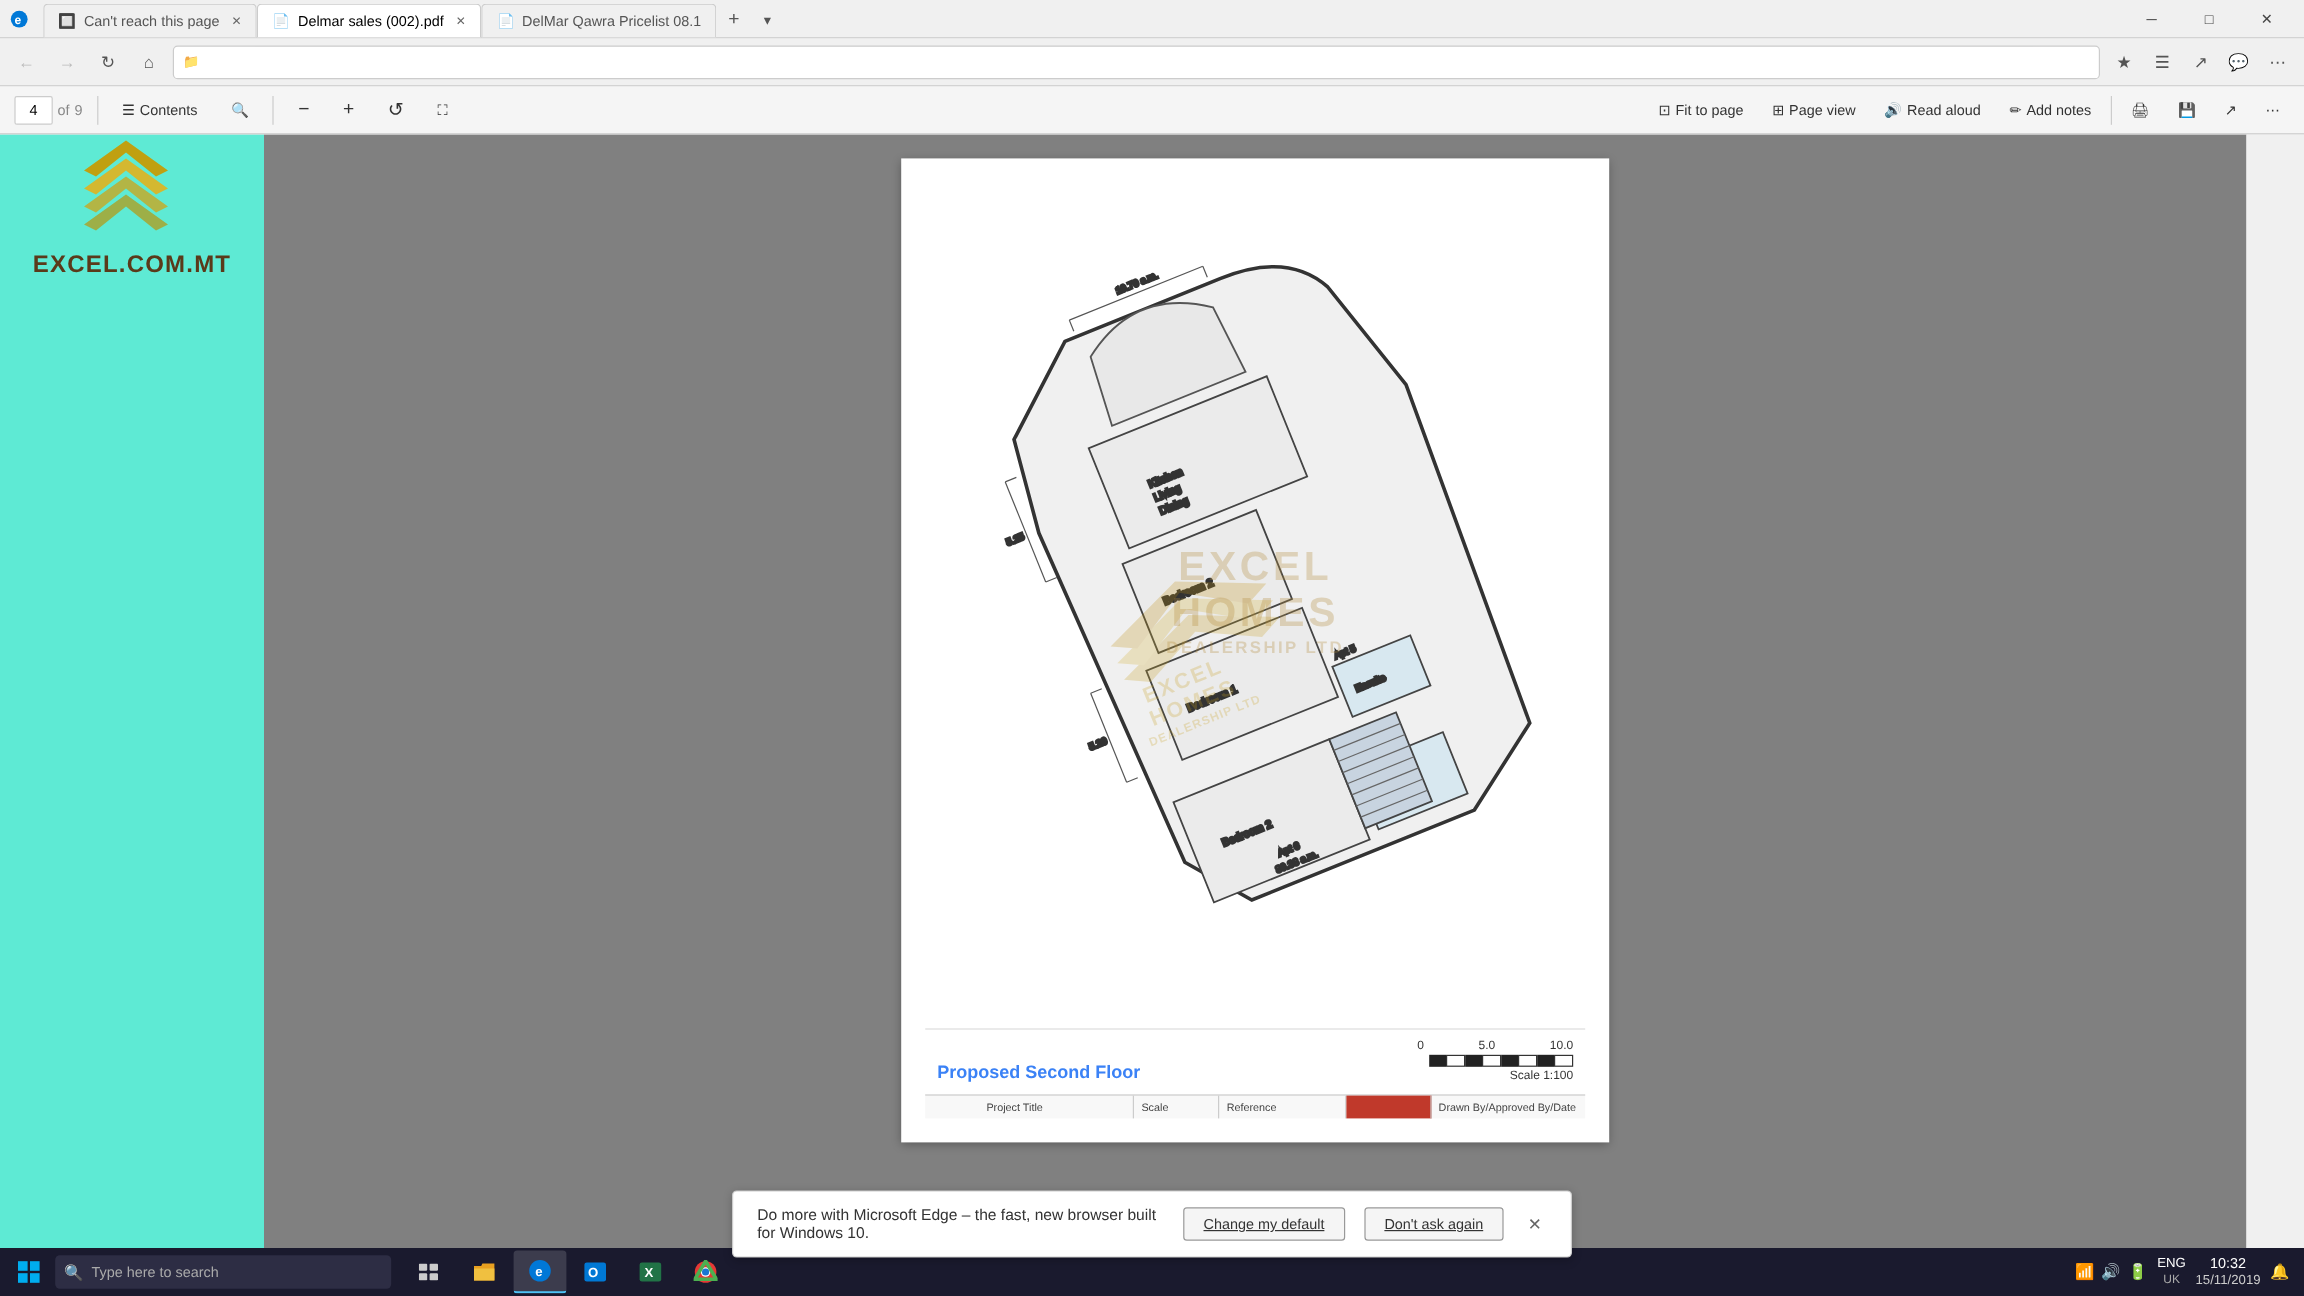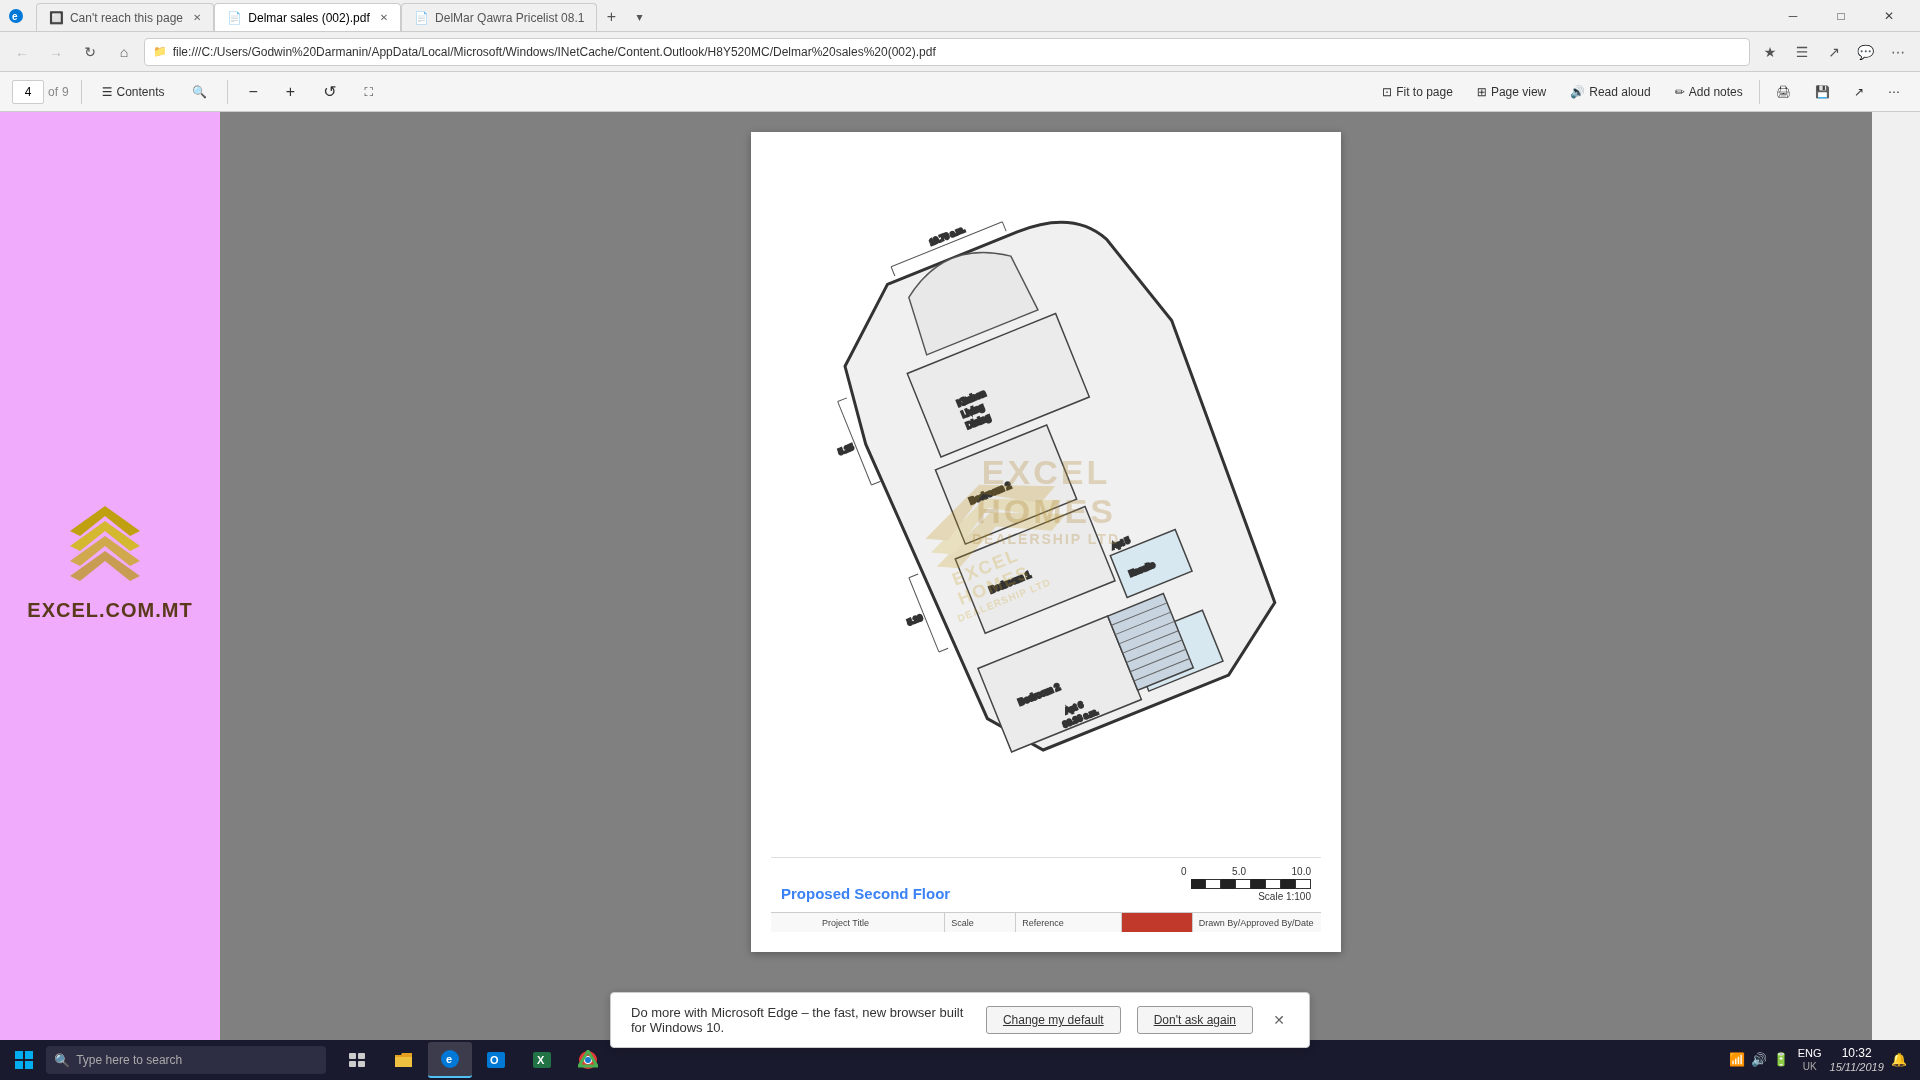--- a/index.html
+++ b/index.html
@@ -230,25 +230,25 @@
       flex: 1;
       display: flex;
       overflow: hidden;
       background: #e0e0e0;
       position: relative;
     }
 
     
     .left-sidebar {
       width: 220px;
-      background: #f0abfc;
+      background: #5eead4;
       display: flex;
       flex-direction: column;
       align-items: center;
-      justify-content: center;
+      justify-content: flex-start;
       padding-bottom: 30px;
       flex-shrink: 0;
     }
     .brand-logo {
       display: flex;
       flex-direction: column;
       align-items: center;
       gap: 8px;
     }
     .logo-icon {
@@ -482,21 +482,20 @@
     }
     .clock-time {
       font-size: 12px;
       color: #fff;
       line-height: 1.2;
     }
     .clock-date {
       font-size: 11px;
       color: #ccc;
       line-height: 1.2;
-      font-style: italic;
     }
     .lang-indicator {
       display: flex;
       flex-direction: column;
       align-items: center;
     }
     .lang-text {
       font-size: 11px;
       color: #fff;
       line-height: 1.2;
@@ -543,21 +542,20 @@
   </div>
 </div>
 
 <div class="address-bar">
   <div class="nav-btn disabled">←</div>
   <div class="nav-btn disabled">→</div>
   <div class="nav-btn">↻</div>
   <div class="nav-btn">⌂</div>
   <div class="url-bar">
     <span style="font-size:11px;color:#888;">📁</span>
-    <span class="url-text">file:///C:/Users/Godwin%20Darmanin/AppData/Local/Microsoft/Windows/INetCache/Content.Outlook/H8Y520MC/Delmar%20sales%20(002).pdf</span>
   </div>
   <div class="address-right">
     <div class="addr-icon-btn">★</div>
     <div class="addr-icon-btn">☰</div>
     <div class="addr-icon-btn">↗</div>
     <div class="addr-icon-btn">💬</div>
     <div class="addr-icon-btn">⋯</div>
   </div>
 </div>
 

